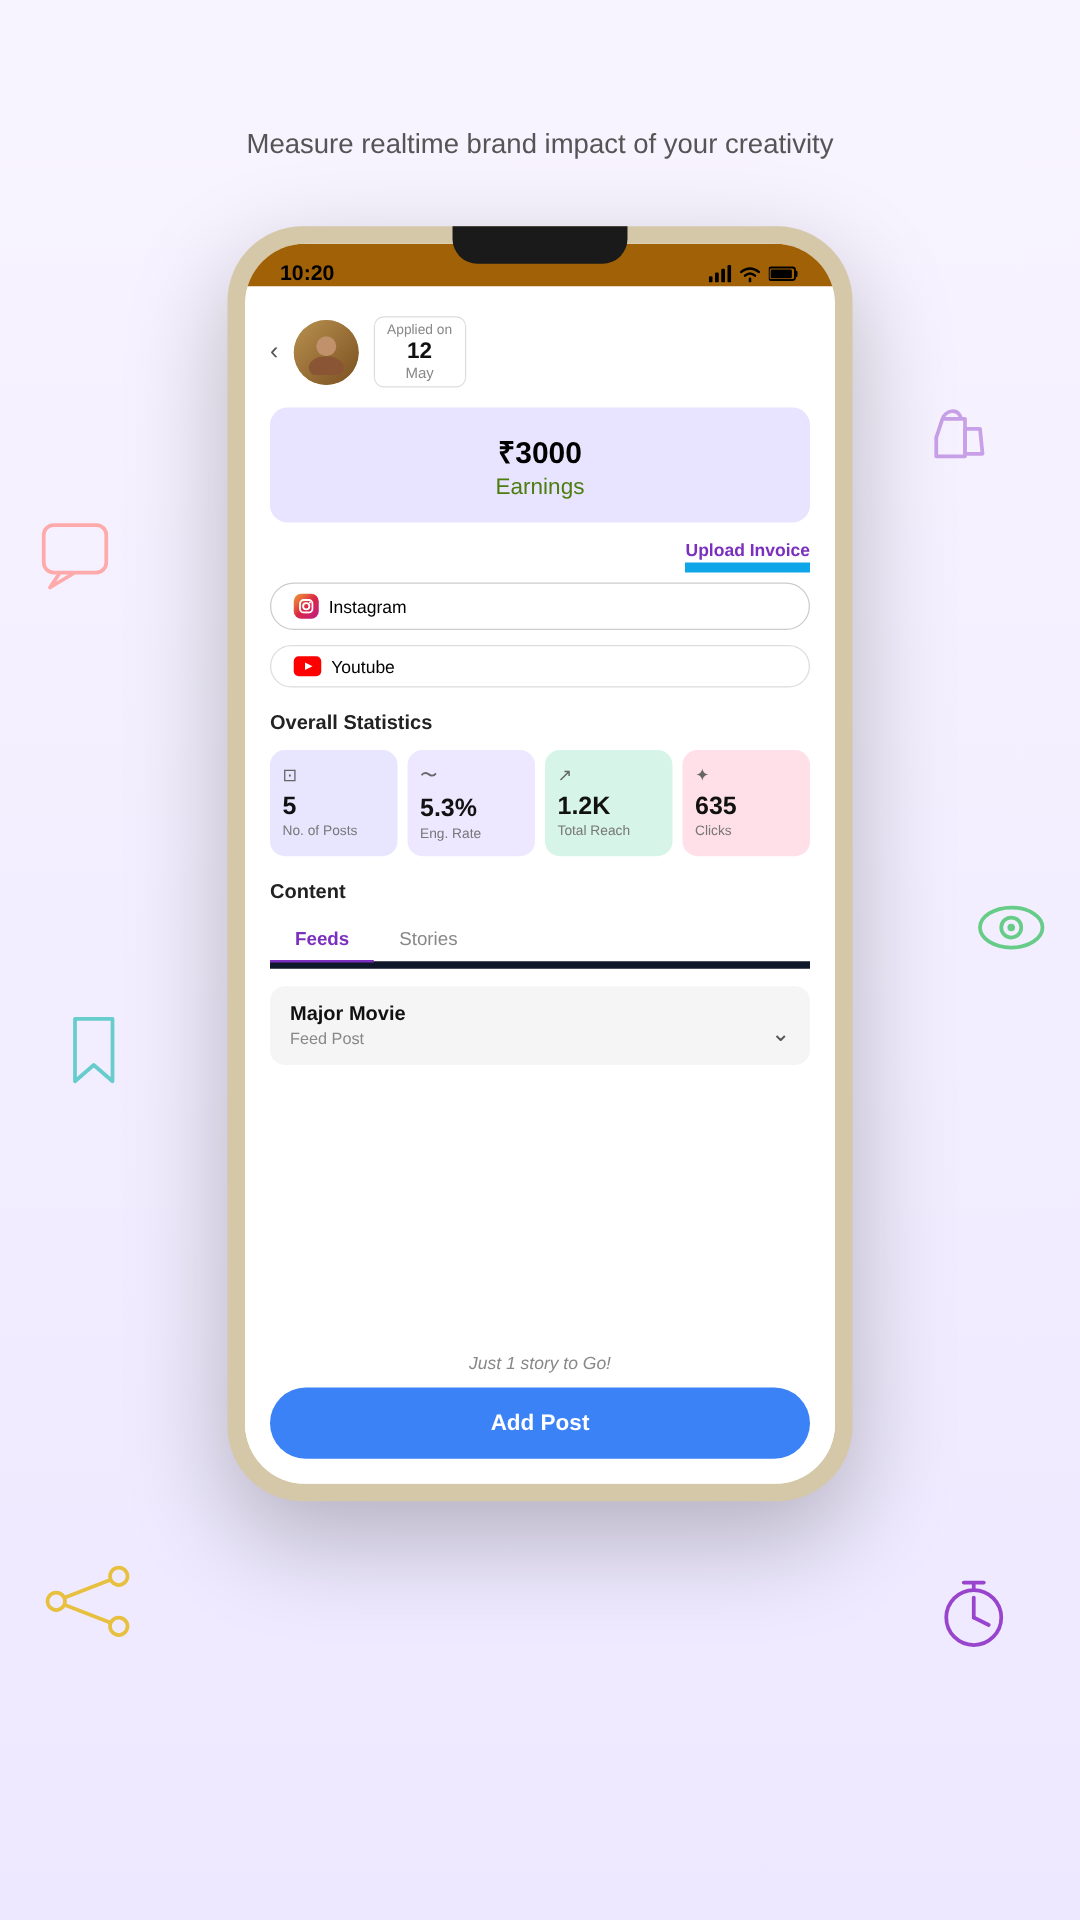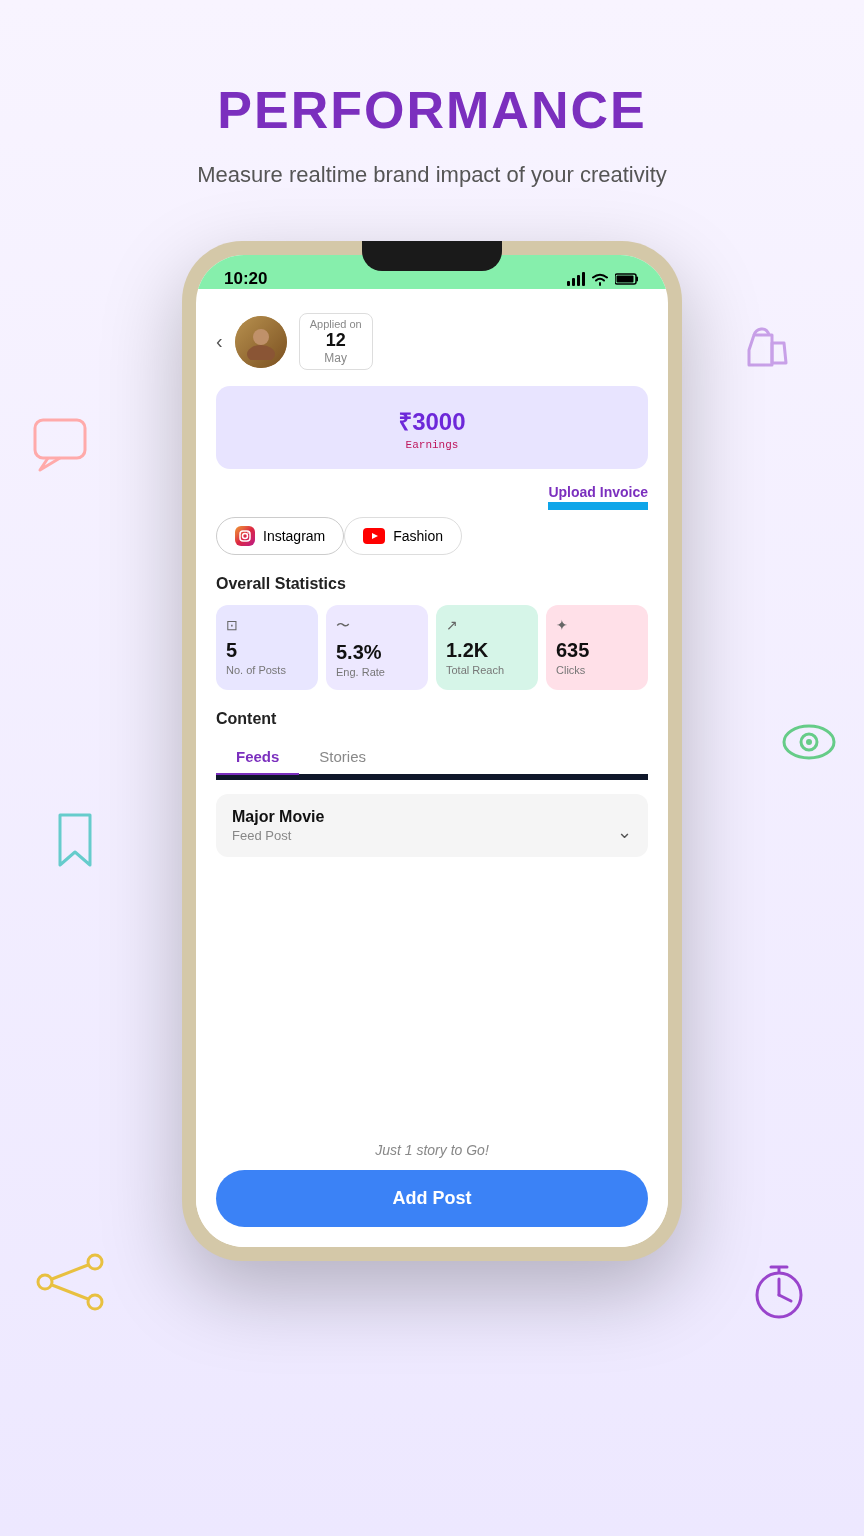--- a/index.html
+++ b/index.html
@@ -98,21 +98,21 @@
       display: flex;
       flex-direction: column;
     }
 
     
     .status-bar {
       display: flex;
       justify-content: space-between;
       align-items: center;
       padding: 14px 28px 0;
-      background: #86efac;
+      background: #a16207;
       flex-shrink: 0;
     }
 
     .status-time {
       font-size: 17px;
       font-weight: 600;
       color: #000;
     }
 
     .status-icons {
@@ -226,49 +226,50 @@
       background: #e8e4ff;
       border-radius: 14px;
       padding: 18px;
       text-align: center;
       margin-bottom: 14px;
     }
 
     .earnings-amount {
       font-size: 24px;
       font-weight: 700;
-      color: #6d28d9;
+      color: #000000;
     }
 
     .earnings-label {
-      font-size: 11px;
-      color: #be185d;
+      font-size: 18px;
+      color: #4d7c0f;
       margin-top: 2px;
-      font-family: Liberation Mono, monospace;
     }
 
     
     .upload-invoice {
       text-align: right;
       margin-bottom: 16px;
     }
 
     .upload-invoice-link {
       color: #7B2FBE;
       font-size: 14px;
       font-weight: 600;
       border-bottom: 8px solid #0ea5e9;
       padding-bottom: 2px;
       cursor: pointer;
     }
 
     
     .platform-tabs {
       display: flex;
+      gap: 12px;
       margin-bottom: 20px;
+      flex-direction: column;
     }
 
     .platform-tab {
       display: flex;
       align-items: center;
       gap: 8px;
       padding: 8px 18px;
       border-radius: 25px;
       border: 1.5px solid #ddd;
       cursor: pointer;
@@ -474,21 +475,20 @@
   <svg width="60" height="65" viewBox="0 0 60 65" fill="none">
     <circle cx="30" cy="38" r="22" fill="none" stroke="#9944cc" stroke-width="3"></circle>
     <line x1="30" y1="38" x2="30" y2="22" stroke="#9944cc" stroke-width="3" stroke-linecap="round"></line>
     <line x1="30" y1="38" x2="42" y2="44" stroke="#9944cc" stroke-width="3" stroke-linecap="round"></line>
     <line x1="22" y1="10" x2="38" y2="10" stroke="#9944cc" stroke-width="3" stroke-linecap="round"></line>
     <line x1="30" y1="10" x2="30" y2="16" stroke="#9944cc" stroke-width="3"></line>
   </svg>
 </div>
 
 <div class="page-header">
-  <div class="page-title">PERFORMANCE</div>
   <div class="page-subtitle">Measure realtime brand impact of your creativity</div>
 </div>
 
 <div class="phone-wrap">
   <div class="phone">
     <div class="notch"></div>
     <div class="phone-inner">
 
       <div class="status-bar">
         <span class="status-time">10:20</span>
@@ -550,21 +550,21 @@
               </svg>
             </div>
             <span>Instagram</span>
           </div>
           <div class="platform-tab">
             <div class="yt-icon">
               <svg width="10" height="10" viewBox="0 0 10 10" fill="none">
                 <polygon points="3,2 9,5 3,8" fill="white"></polygon>
               </svg>
             </div>
-            <span>Fashion</span>
+            <span>Youtube</span>
           </div>
         </div>
 
         <div class="section-title">Overall Statistics</div>
         <div class="stats-grid">
           <div class="stat-card blue">
             <div class="stat-icon">⊡</div>
             <div class="stat-value">5</div>
             <div class="stat-label">No. of Posts</div>
           </div>

